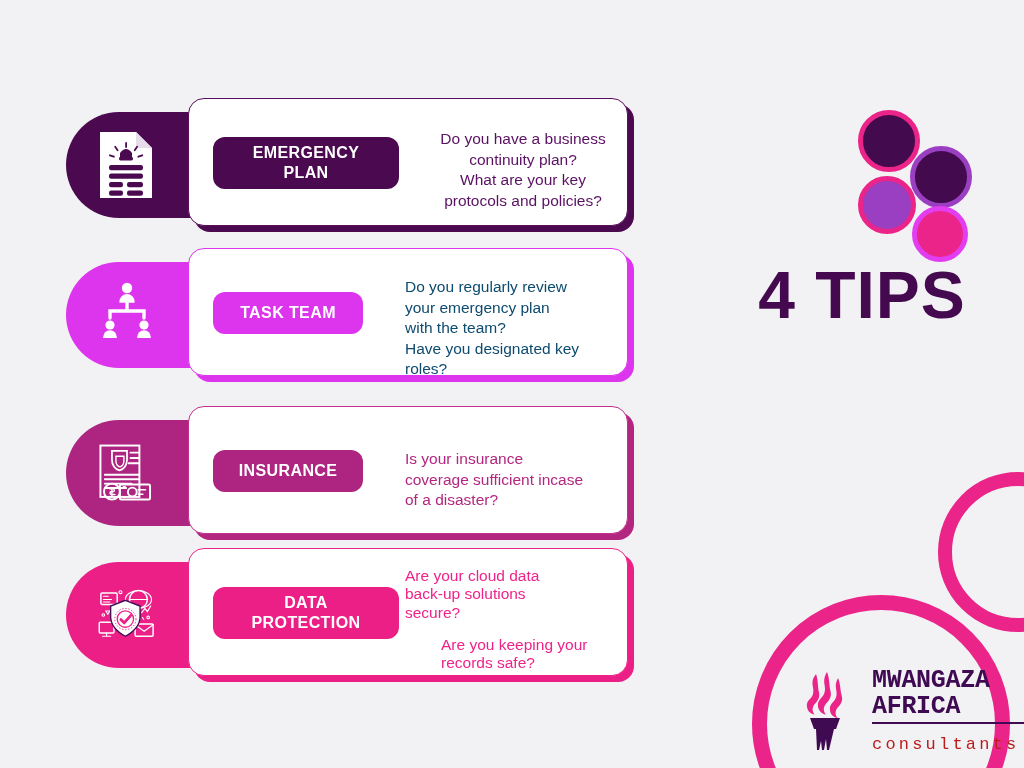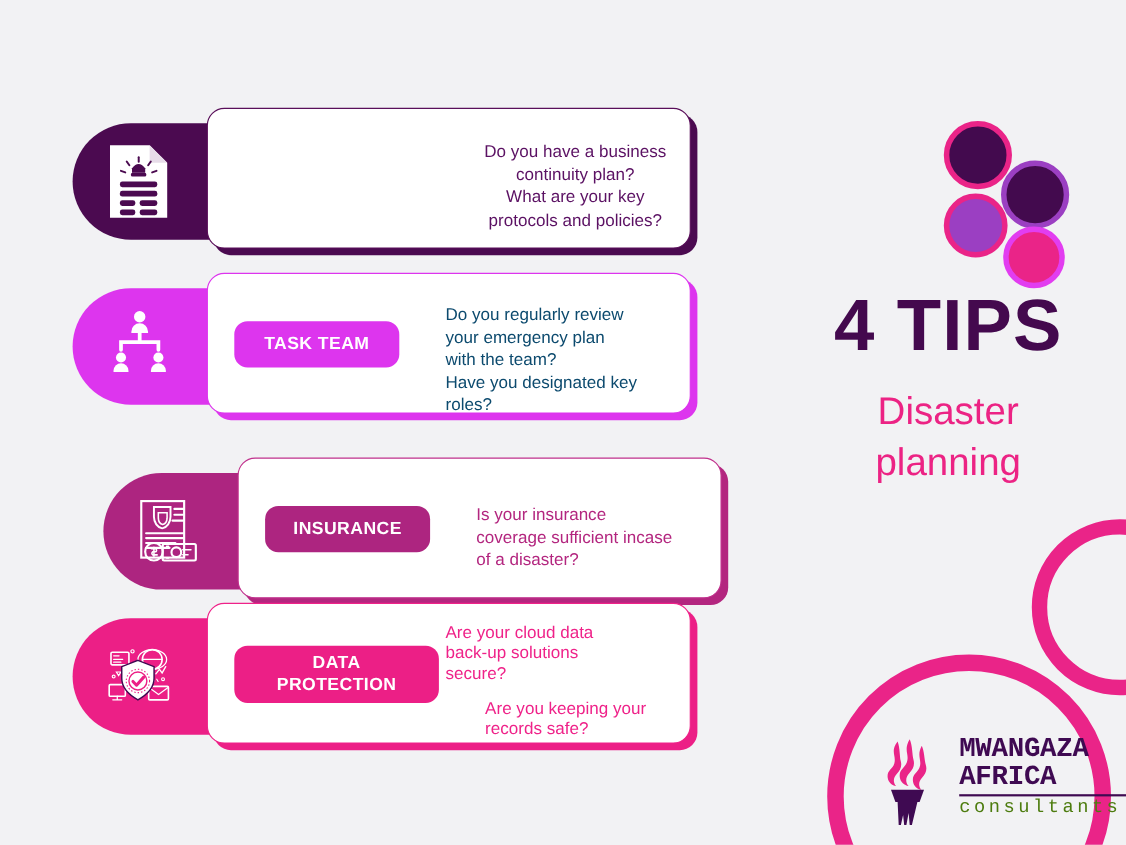--- a/index.html
+++ b/index.html
@@ -10,21 +10,21 @@
     font-family:"Liberation Sans","DejaVu Sans",sans-serif;
     overflow:hidden;
     position:relative;
   }
   #stage{position:absolute;left:0;top:0;width:1024px;height:768px;overflow:hidden;}
 
   
   .tip-row{position:absolute;left:0;width:660px;height:150px;}
   .tip-row.r1{top:90px;}
   .tip-row.r2{top:240px;}
-  .tip-row.r3{top:408px;margin-left:28px;}
+  .tip-row.r3{top:398px;}
   .tip-row.r4{top:540px;}
 
   .icon-pod{
     position:absolute;
     left:66px; top:22px;
     width:260px; height:106px;
     border-radius:56px 0 0 56px;
     display:flex; align-items:center;
     padding-left:30px;
     box-sizing:border-box;
@@ -143,21 +143,21 @@
   .ring{position:absolute;border-radius:50%;border-style:solid;box-sizing:border-box;}
   .ring-small{left:938px;top:472px;width:160px;height:160px;border-width:14px;border-color:#ea2488;}
   .ring-big{left:752px;top:595px;width:258px;height:258px;border-width:15px;border-color:#ea2488;}
 
   .logo{position:absolute;left:796px;top:668px;width:210px;height:86px;}
   .logo-torch{position:absolute;left:0;top:2px;width:52px;height:80px;}
   .logo-text{position:absolute;left:76px;top:0;width:150px;font-family:Liberation Mono, monospace;}
   .logo-l1{color:#3f0a52;font-size:25px;font-weight:bold;letter-spacing:-.3px;line-height:1.02;}
   .logo-l2{color:#3f0a52;font-size:25px;font-weight:bold;letter-spacing:-.3px;line-height:1.02;}
   .logo-rule{height:1.6px;background:#3f0a52;margin-top:3px;width:152px;}
-  .logo-l3{color:#4d7c0f;font-size:17px;letter-spacing:3.2px;margin-top:2px;line-height:1.05;}
+  .logo-l3{color:#b91c1c;font-size:17px;letter-spacing:3.2px;margin-top:12px;line-height:1.05;}
 </style>
 </head>
 <body>
 
 <div id="stage">
 
   <div class="tip-row r1">
     <div class="card-shadow"></div>
     <div class="icon-pod">
       <svg class="pod-icon" viewBox="0 0 62 70">
@@ -174,20 +174,22 @@
           <rect x="13" y="35" width="34" height="5.2" rx="2.2"></rect>
           <rect x="13" y="43.5" width="34" height="5.2" rx="2.2"></rect>
           <rect x="13" y="52" width="14" height="5.2" rx="2.2"></rect>
           <rect x="31" y="52" width="16" height="5.2" rx="2.2"></rect>
           <rect x="13" y="60.5" width="14" height="5.2" rx="2.2"></rect>
           <rect x="31" y="60.5" width="16" height="5.2" rx="2.2"></rect>
         </g>
       </svg>
     </div>
     <div class="card">
+      <div class="pill two-line">EMERGENCY
+PLAN</div>
       <div class="qtext">Do you have a business
 continuity plan?
 What are your key
 protocols and policies?</div>
     </div>
   </div>
 
   <div class="tip-row r2">
     <div class="card-shadow"></div>
     <div class="icon-pod">
@@ -285,22 +287,20 @@
   </div>
 
   <div class="dots">
     <div class="dot d1"></div>
     <div class="dot d2"></div>
     <div class="dot d3"></div>
     <div class="dot d4"></div>
   </div>
 
   <div class="big-title">4 TIPS</div>
-  <div class="sub-title">Disaster
-planning</div>
 
   <div class="ring ring-small"></div>
   <div class="ring ring-big"></div>
 
   <div class="logo">
     <svg class="logo-torch" viewBox="0 0 52 80">
       <g fill="#ea2488">
         <path d="M20 4 c-7 9 -1 13 -3 20 c-1.6 5.6 -7 6 -6 13 c.6 4.4 4 7 7.6 7.6 c-3.4 -4 -2 -8.2 .6 -11 c3.4 -3.6 5 -7 3.6 -12 c-1 -3.6 -.6 -12 -2.8 -17.6 Z"></path>
         <path d="M31 2 c-6 10 0 14 -2.6 21 c-2 5.6 -7.4 6.6 -6.4 13.6 c.6 4.6 4.2 7.4 8 8 c-3.6 -4.2 -2.2 -8.6 .6 -11.6 c3.6 -3.8 5.2 -7.4 3.8 -12.6 C33.2 16.4 33.6 7.6 31 2 Z"></path>
         <path d="M42 8 c-5 9 .4 13 -2 19.6 c-1.8 5.2 -7 6.2 -6 12.8 c.6 4.4 4 7 7.6 7.6 c-3.4 -4 -2 -8.2 .6 -11 c3.4 -3.6 4.8 -7 3.4 -11.8 C44.4 21.4 44.4 13.2 42 8 Z"></path>

